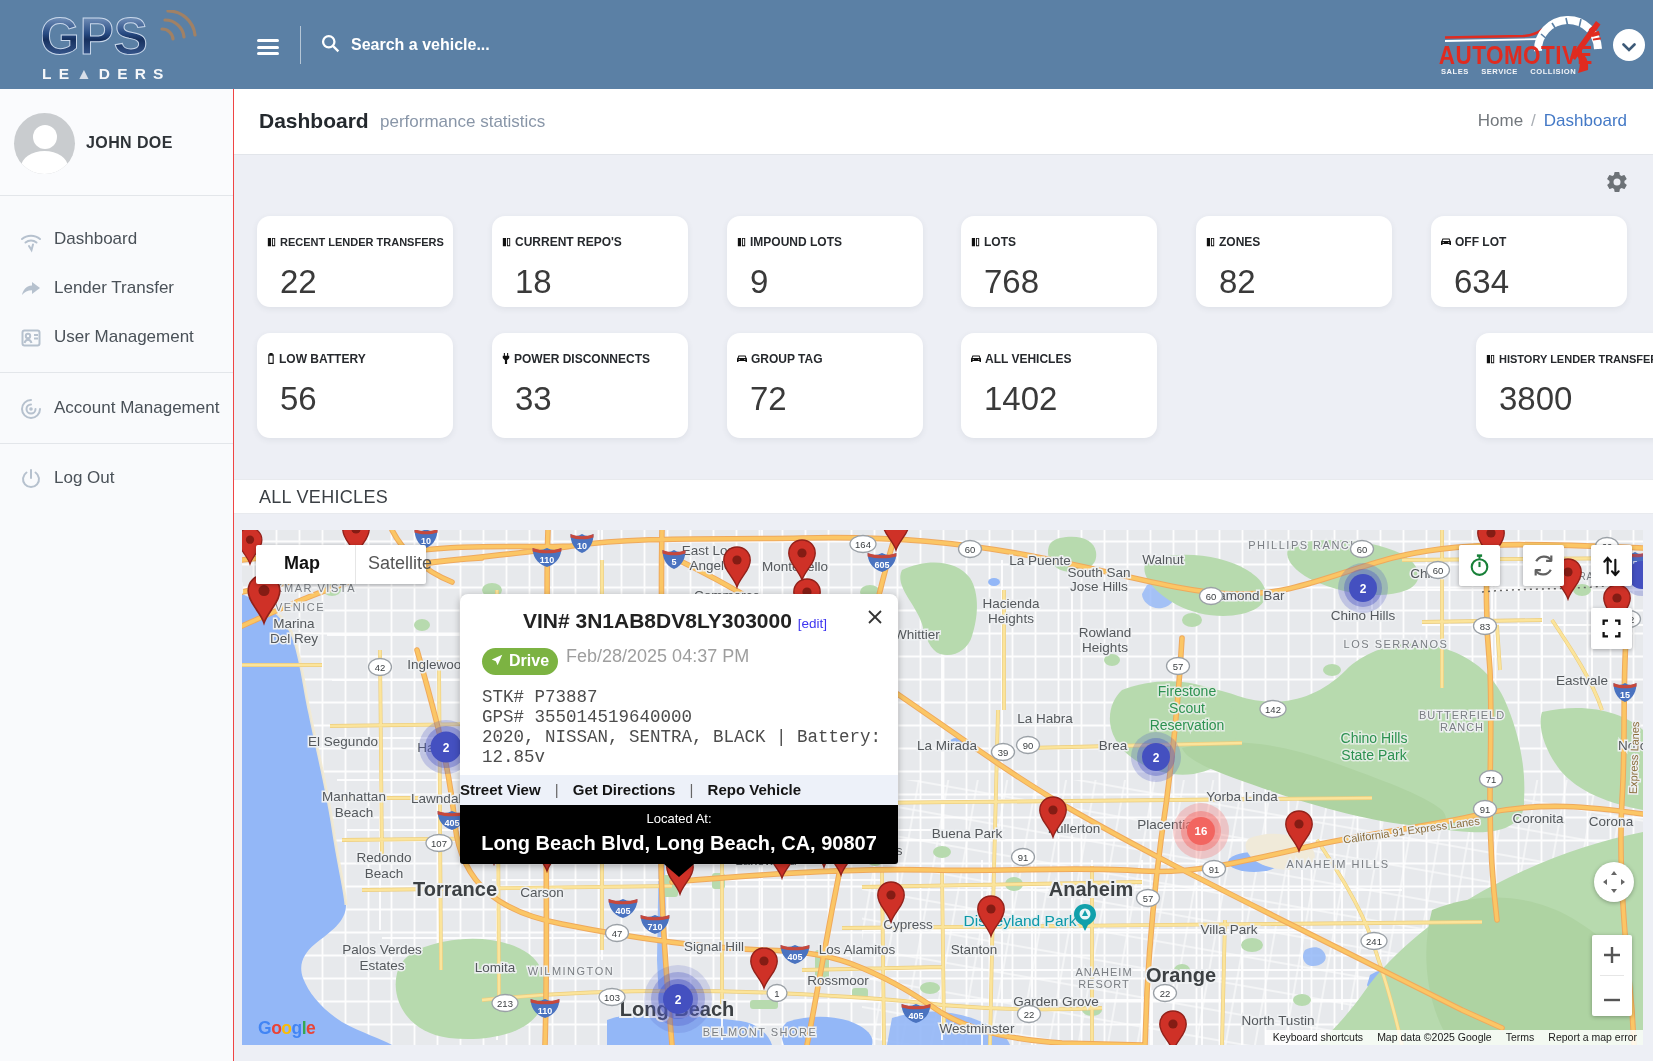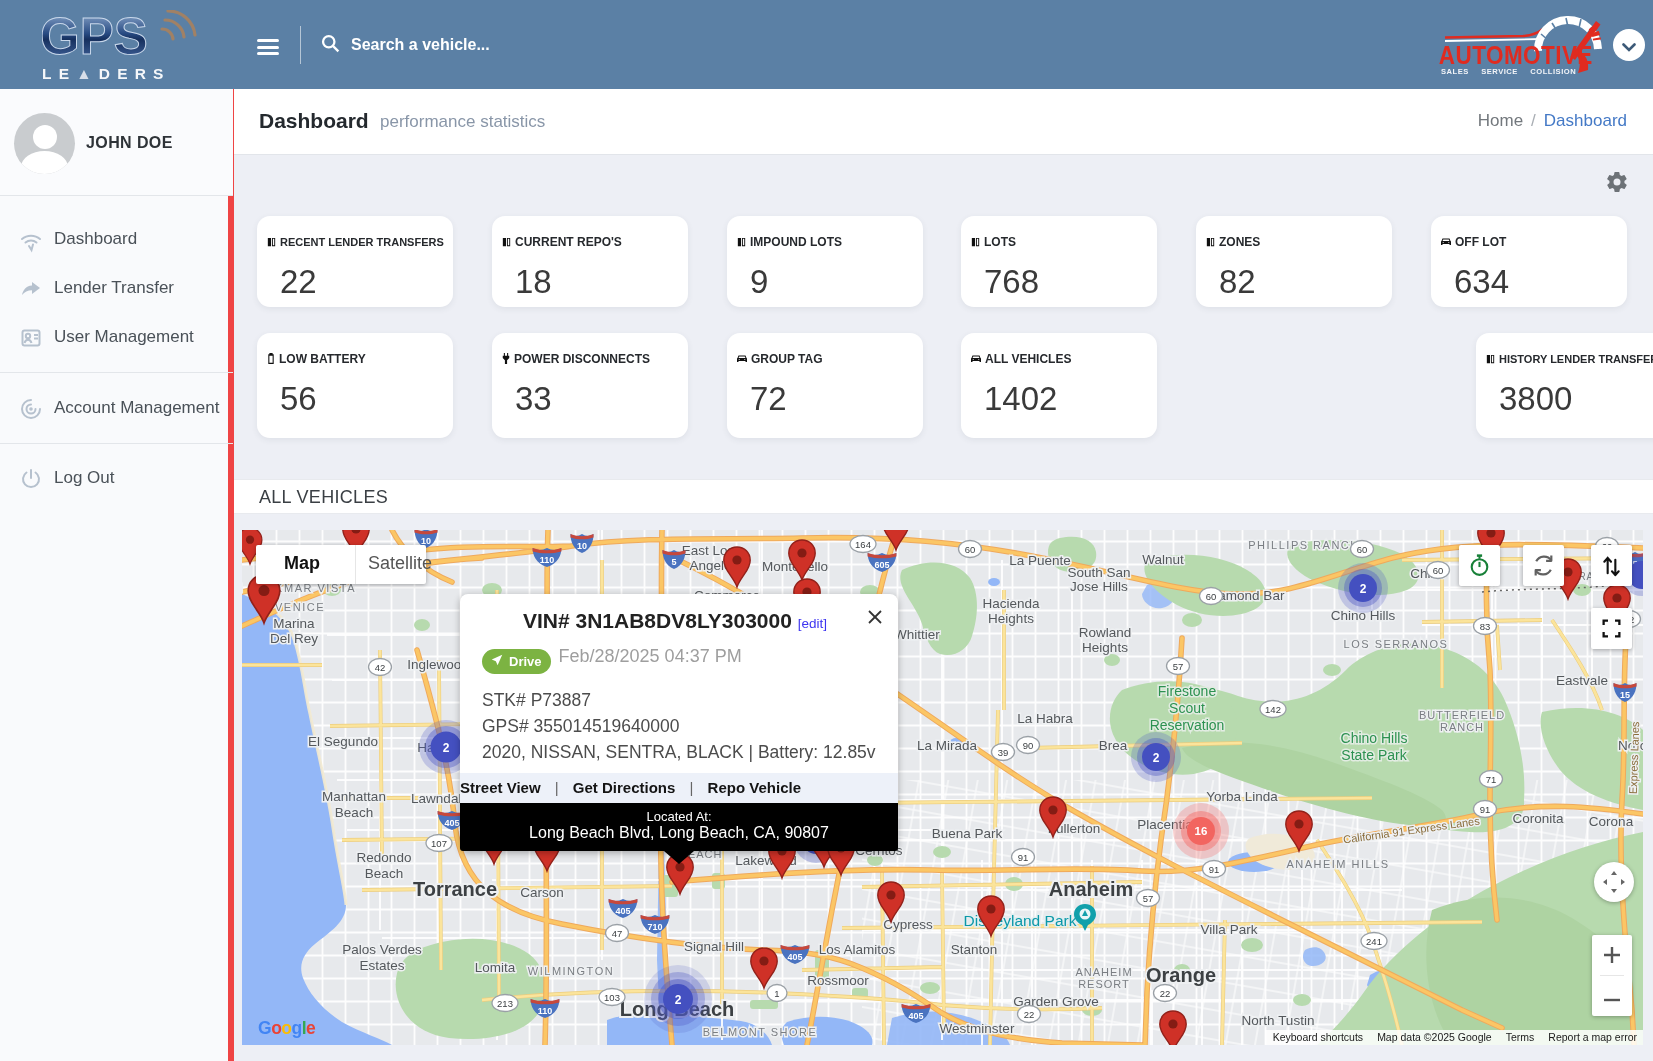--- a/index.html
+++ b/index.html
@@ -11,21 +11,21 @@
 #hamb { position:absolute; left:257px; top:39px; width:22px; height:16px; }
 #hamb div { height:3px; background:#fff; border-radius:2px; margin-bottom:3.5px; }
 #topdiv { position:absolute; left:300px; top:26px; width:1px; height:38px; background:rgba(255,255,255,0.55); }
 #gpslogo { position:absolute; left:42px; top:10px; }
 #autologo { position:absolute; left:1437px; top:8px; }
 #chevcircle { position:absolute; left:1613px; top:29px; width:32px; height:32px; border-radius:50%; background:#fff; text-align:center; line-height:36px; }
 #searchwrap { position:absolute; left:320px; top:33px; color:#ffffff; font-size:16px; font-weight:bold; }
 #searchwrap svg { vertical-align:-4px; margin-right:10px; }
 
 
-#sidebar { position:absolute; left:0; top:89px; width:234px; height:972px; background:#f9fafc; border-right:6px solid #ef4444;padding-left:44px; }
+#sidebar { position:absolute; left:0; top:89px; width:234px; height:972px; background:#f9fafc; border-right:1px solid #ef4444;padding-left:44px; }
 #avatarblock { position:absolute; left:0; top:0; width:233px; height:107px; border-bottom:1px solid #e3e6ea; background:#fafbfd; }
 #avatar { position:absolute; left:14px; top:24px; width:61px; height:61px; border-radius:50%; background:#c9cccf; overflow:hidden; }
 #avatar .head { position:absolute; left:19px; top:12px; width:24px; height:24px; border-radius:50%; background:#fff; }
 #avatar .body { position:absolute; left:7px; top:38px; width:47px; height:32px; border-radius:50% 50% 0 0; background:#fff; }
 #uname { position:absolute; left:86px; top:45px; font-size:16px; font-weight:bold; color:#2e3338; letter-spacing:0.4px; }
 .mitem { position:absolute; left:0; width:233px; height:49px; color:#4a5158; font-size:17px; }
 .mitem .mic { position:absolute; left:19px; top:13px; width:24px; height:24px; color:#b6c1ce; }
 .mitem .mtx { position:absolute; left:54px; top:14px; }
 .sdiv { position:absolute; left:0; width:233px; height:1px; background:#e3e6ea; }
 
@@ -55,28 +55,28 @@
 #mapsat .m1 { position:absolute; left:28px; top:8px; font-weight:bold; color:#111; }
 #mapsat .m2 { position:absolute; left:112px; top:8px; color:#565656; }
 #mapsat .sep { position:absolute; left:99px; top:0; width:1px; height:39px; background:#e6e6e6; }
 
 
 #iw { position:absolute; left:218px; top:64px; width:438px; background:#fff; border-radius:8px; box-shadow:0 2px 7px rgba(0,0,0,0.3); }
 #iw .iwtitle { margin:15px 30px 0 22px; text-align:center; font-size:21px; font-weight:bold; color:#222; }
 #iw .iwtitle .edit { font-size:13.5px; font-weight:normal; color:#3c34f0; }
 #iw .close { position:absolute; right:14px; top:14px; width:18px; height:18px; color:#333; }
 #iw .row2 { margin:13px 0 0 22px; height:31px; }
-#iw .pill { display:inline-block; background:#7cb342; color:#fff; font-size:13px; font-weight:bold; border-radius:16px; padding:4px 9px 5px 8px; }
+#iw .pill { display:inline-block; background:#7cb342; color:#fff; font-size:16px; font-weight:bold; border-radius:16px; padding:4px 9px 5px 8px; }
 #iw .date { display:inline-block; color:#9e9e9e; font-size:18px; margin-left:8px; vertical-align:4px; }
-#iw .det { margin:10px 0 8px 22px; font-size:17.5px; color:#4c4c4c; line-height:26px; }
+#iw .det { margin:10px 0 8px 22px; font-size:17.5px; color:#4c4c4c; line-height:20px;font-family:Liberation Mono, monospace; }
 #iw .links { background:#edf1f9; text-align:left; font-size:15px; font-weight:bold; color:#141414; padding:6px 0 7px; }
 #iw .links .lsep { font-weight:normal; color:#666; margin:0 10px; }
 #iw .laddr { background:#000; color:#fff; text-align:center; border-radius:0 0 3px 3px; padding:6px 0 9px; }
 #iw .laddr .l1 { font-size:13px; }
-#iw .laddr .l2 { font-size:16px; font-weight:normal; }
+#iw .laddr .l2 { font-size:20px; font-weight:bold; margin-top:6px; }
 #iw .tail { position:absolute; left:50%; margin-left:-15px; bottom:-13px; width:0; height:0; border-left:15px solid transparent; border-right:15px solid transparent; border-top:13px solid #000; }
 
 
 #attrib { position:absolute; right:0; bottom:0; height:15px; background:rgba(255,255,255,0.85); font-size:10.5px; color:#1a1a1a; padding:1px 6px 0 8px; }
 #attrib span { margin-left:14px; }
 #glogo { position:absolute; left:16px; bottom:6px; font-size:17.5px; font-weight:bold; letter-spacing:-0.5px; }
 </style>
 </head>
 <body>
 <div id="page">

